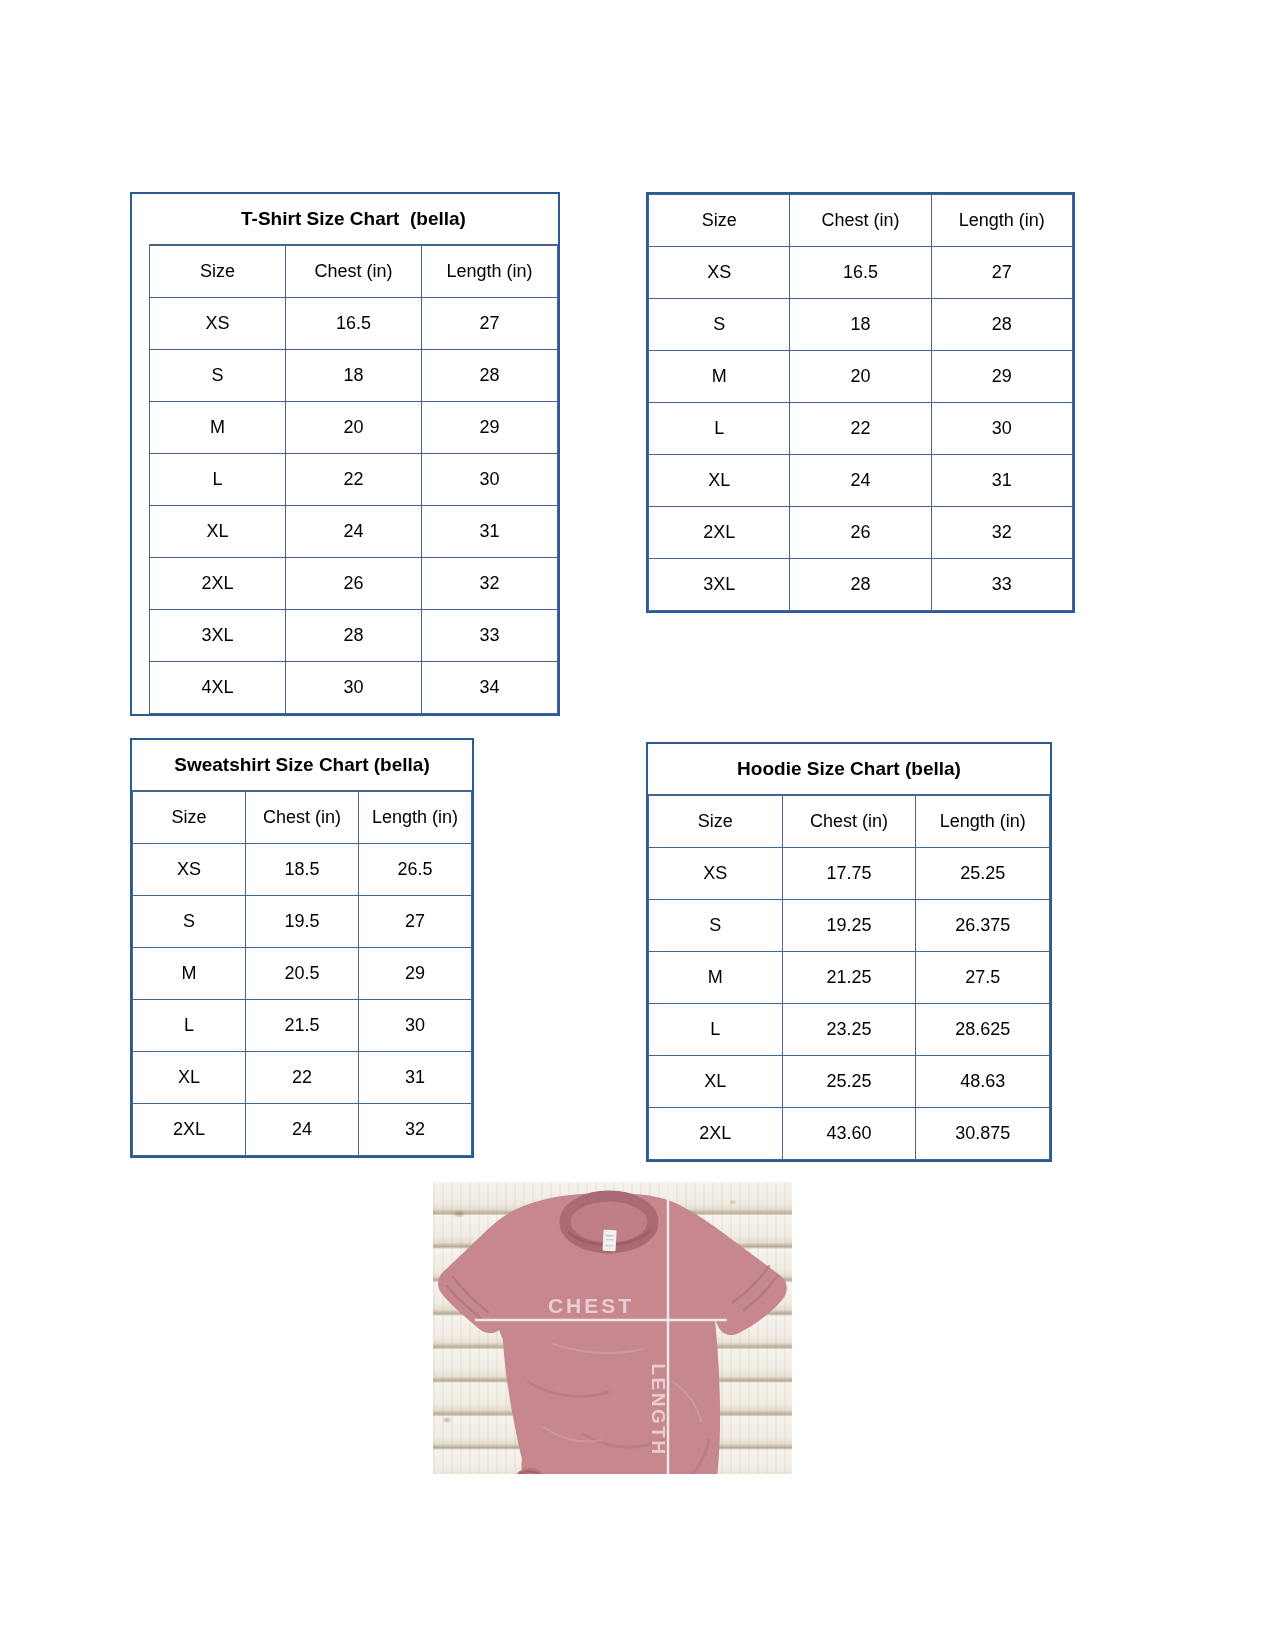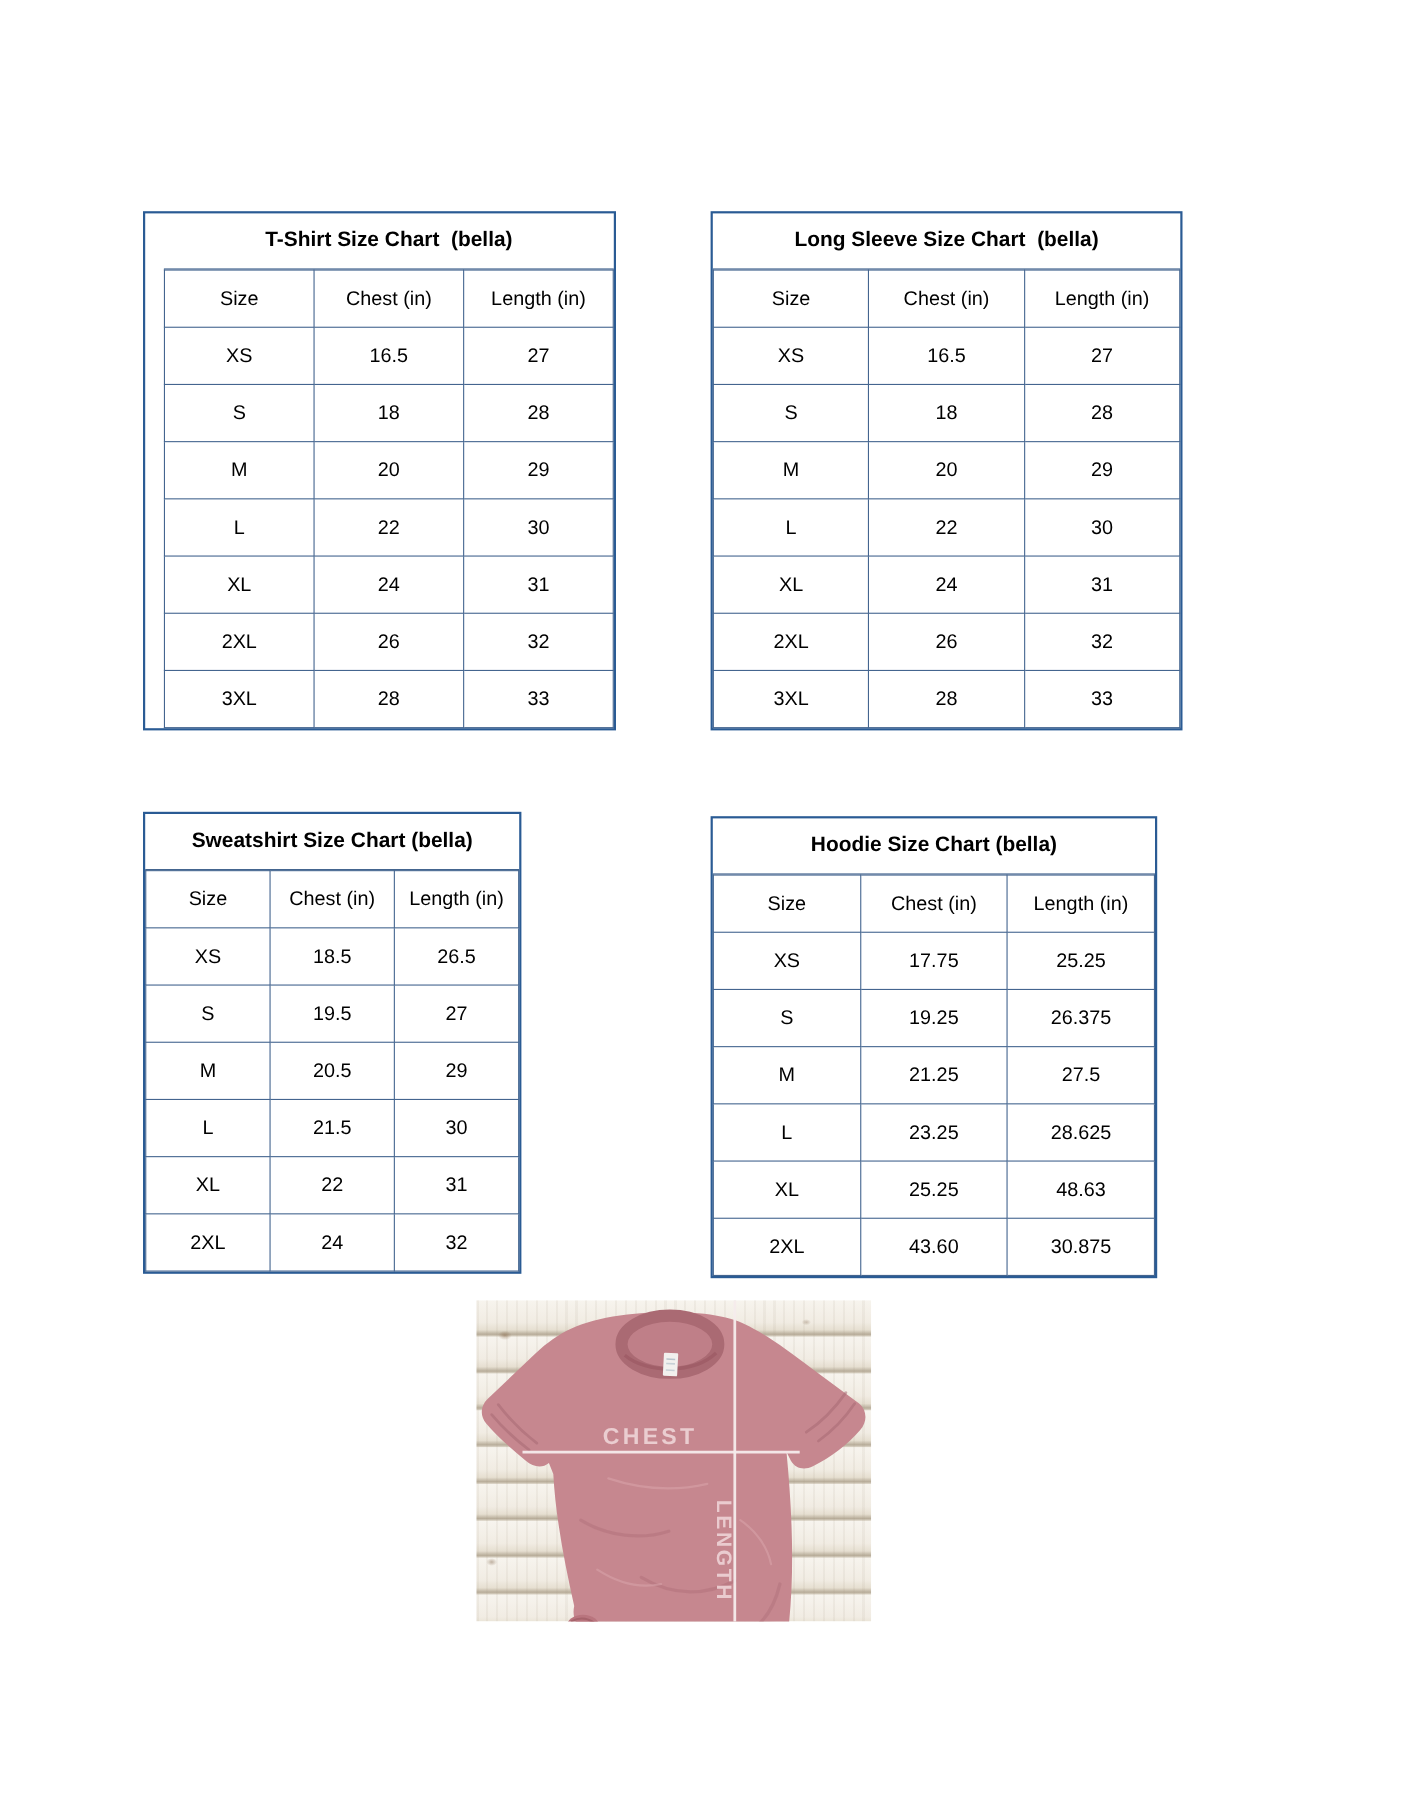--- a/index.html
+++ b/index.html
@@ -90,26 +90,30 @@
         <tr>
           <td>2XL</td>
           <td>26</td>
           <td>32</td>
         </tr>
         <tr>
           <td>3XL</td>
           <td>28</td>
           <td>33</td>
         </tr>
+        <tr>
+          <td>4XL</td>
+          <td>30</td>
+          <td>34</td>
+        </tr>
       </tbody>
     </table>
 </section>
 
 <section class="size-table" style="left:646px;top:192px;width:429px;">
-  <div class="tbl-title">Long Sleeve Size Chart  (bella)</div>
   <table>
       <thead>
         <tr>
           <th>Size</th>
           <th>Chest (in)</th>
           <th>Length (in)</th>
         </tr>
       </thead>
       <tbody>
         <tr>

